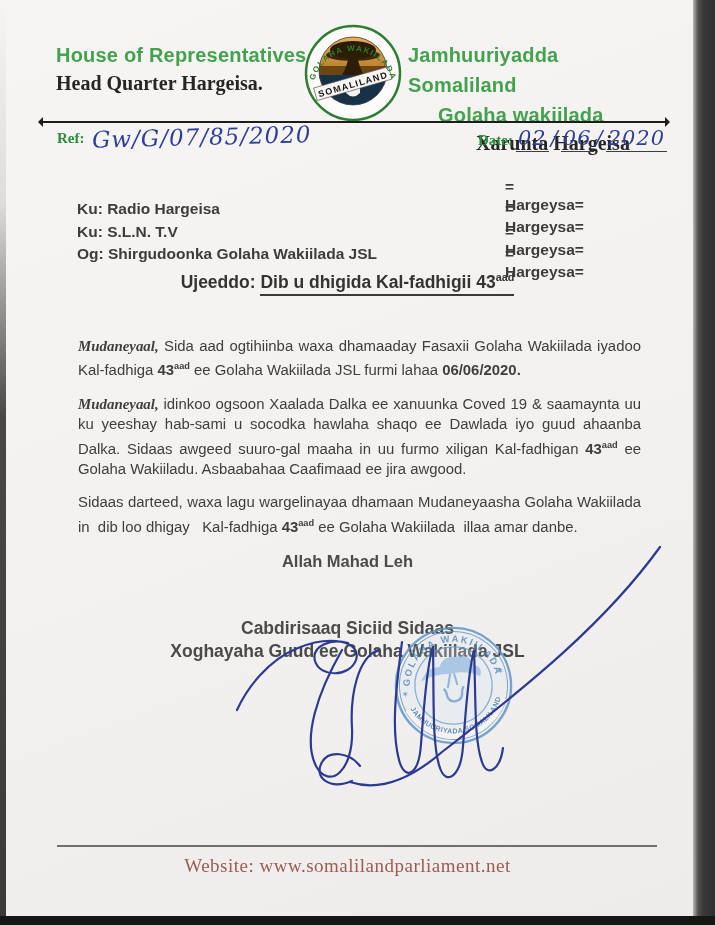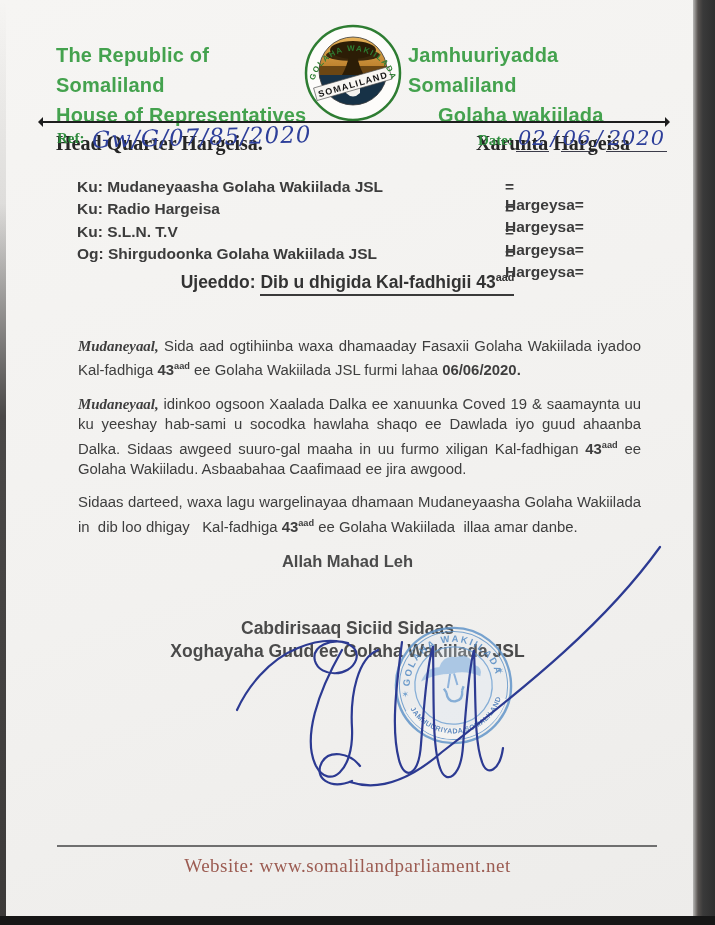--- a/index.html
+++ b/index.html
@@ -70,21 +70,20 @@
   .footer-rule{position:absolute;left:57px;top:845px;width:600px;height:2px;background:#6f6f6f;}
   .footer{position:absolute;left:0;top:855px;width:695px;text-align:center;
     font-family:"Liberation Serif",serif;font-size:19px;color:#9c5c52;letter-spacing:.5px;}
 </style>
 </head>
 <body>
 
 <div class="page">
 
   <div class="hdr-left">
-    <div class="green-title">The Republic of Somaliland</div>
     <div class="green-title">House of Representatives</div>
     <div class="serif-sub">Head Quarter Hargeisa.</div>
   </div>
 
   <div class="seal">
     <svg viewBox="0 0 104 100" width="104" height="100">
       <defs>
         <clipPath id="sealClip">
             <circle cx="52" cy="47" r="34"></circle>
           </clipPath>
@@ -127,21 +126,20 @@
     <span class="lbl-green ref-lbl">Ref:</span>
     <span class="hand ref-val">Gw/G/07/85/2020</span>
     <span class="lbl-green date-lbl">Date:</span>
     <span class="hand date-val">
       <span class="part">02</span><span class="sep">/</span><span class="part">06</span><span class="sep">/</span><span class="part">2020</span>
     </span>
   </div>
 
   <div class="recipients">
     <div class="rcpt">
-      <span>Ku: Mudaneyaasha Golaha Wakiilada JSL</span>
       <span class="loc">= Hargeysa=</span>
     </div>
     <div class="rcpt">
       <span>Ku: Radio Hargeisa</span>
       <span class="loc">= Hargeysa=</span>
     </div>
     <div class="rcpt">
       <span>Ku: S.L.N. T.V</span>
       <span class="loc">= Hargeysa=</span>
     </div>

